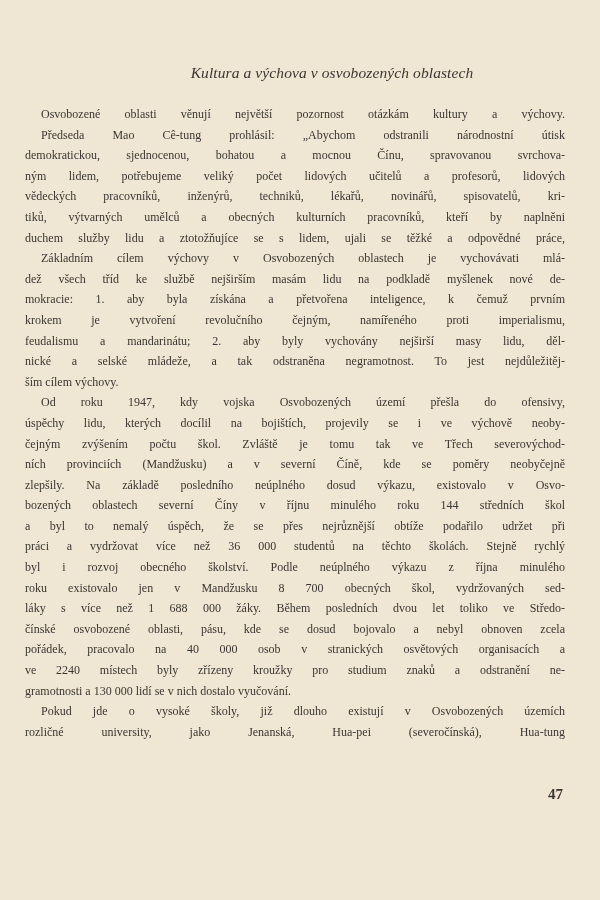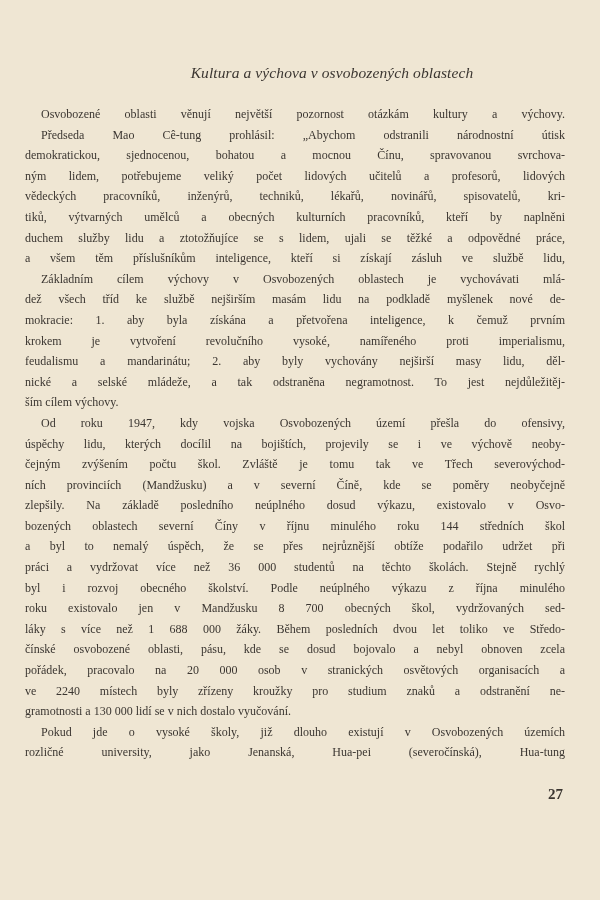--- a/index.html
+++ b/index.html
@@ -35,40 +35,39 @@
 <div class="page">
   <div class="running-head">Kultura a výchova v osvobozených oblastech</div>
   <div class="body-text" id="body-text">
       <div class="line indent">Osvobozené oblasti věnují největší pozornost otázkám kultury a výchovy.</div>
       <div class="line indent">Předseda Mao Cê-tung prohlásil: „Abychom odstranili národnostní útisk</div>
       <div class="line">demokratickou, sjednocenou, bohatou a mocnou Čínu, spravovanou svrchova-</div>
       <div class="line">ným lidem, potřebujeme veliký počet lidových učitelů a profesorů, lidových</div>
       <div class="line">vědeckých pracovníků, inženýrů, techniků, lékařů, novinářů, spisovatelů, kri-</div>
       <div class="line">tiků, výtvarných umělců a obecných kulturních pracovníků, kteří by naplněni</div>
       <div class="line">duchem služby lidu a ztotožňujíce se s lidem, ujali se těžké a odpovědné práce,</div>
-      <div class="line">a všem těm příslušníkům inteligence, kteří si získají zásluh ve službě lidu,</div>
       <div class="line indent">Základním cílem výchovy v Osvobozených oblastech je vychovávati mlá-</div>
       <div class="line">dež všech tříd ke službě nejširším masám lidu na podkladě myšlenek nové de-</div>
       <div class="line">mokracie: 1. aby byla získána a přetvořena inteligence, k čemuž prvním</div>
-      <div class="line">krokem je vytvoření revolučního vysoké, namířeného proti imperialismu,</div>
+      <div class="line">krokem je vytvoření revolučního čejným, namířeného proti imperialismu,</div>
       <div class="line">feudalismu a mandarinátu; 2. aby byly vychovány nejširší masy lidu, děl-</div>
       <div class="line">nické a selské mládeže, a tak odstraněna negramotnost. To jest nejdůležitěj-</div>
       <div class="line last">ším cílem výchovy.</div>
       <div class="line indent">Od roku 1947, kdy vojska Osvobozených území přešla do ofensivy,</div>
       <div class="line">úspěchy lidu, kterých docílil na bojištích, projevily se i ve výchově neoby-</div>
       <div class="line">čejným zvýšením počtu škol. Zvláště je tomu tak ve Třech severovýchod-</div>
       <div class="line">ních provinciích (Mandžusku) a v severní Číně, kde se poměry neobyčejně</div>
       <div class="line">zlepšily. Na základě posledního neúplného dosud výkazu, existovalo v Osvo-</div>
       <div class="line">bozených oblastech severní Číny v říjnu minulého roku 144 středních škol</div>
       <div class="line">a byl to nemalý úspěch, že se přes nejrůznější obtíže podařilo udržet při</div>
       <div class="line">práci a vydržovat více než 36 000 studentů na těchto školách. Stejně rychlý</div>
       <div class="line">byl i rozvoj obecného školství. Podle neúplného výkazu z října minulého</div>
       <div class="line">roku existovalo jen v Mandžusku 8 700 obecných škol, vydržovaných sed-</div>
       <div class="line">láky s více než 1 688 000 žáky. Během posledních dvou let toliko ve Středo-</div>
       <div class="line">čínské osvobozené oblasti, pásu, kde se dosud bojovalo a nebyl obnoven zcela</div>
-      <div class="line">pořádek, pracovalo na 20 000 osob v stranických osvětových organisacích a</div>
+      <div class="line">pořádek, pracovalo na 40 000 osob v stranických osvětových organisacích a</div>
       <div class="line">ve 2240 místech byly zřízeny kroužky pro studium znaků a odstranění ne-</div>
       <div class="line last">gramotnosti a 130 000 lidí se v nich dostalo vyučování.</div>
       <div class="line indent">Pokud jde o vysoké školy, již dlouho existují v Osvobozených územích</div>
       <div class="line">rozličné university, jako Jenanská, Hua-pei (severočínská), Hua-tung</div>
     </div>
-  <div class="page-number">27</div>
+  <div class="page-number">47</div>
 </div>
 
 </body></html>

